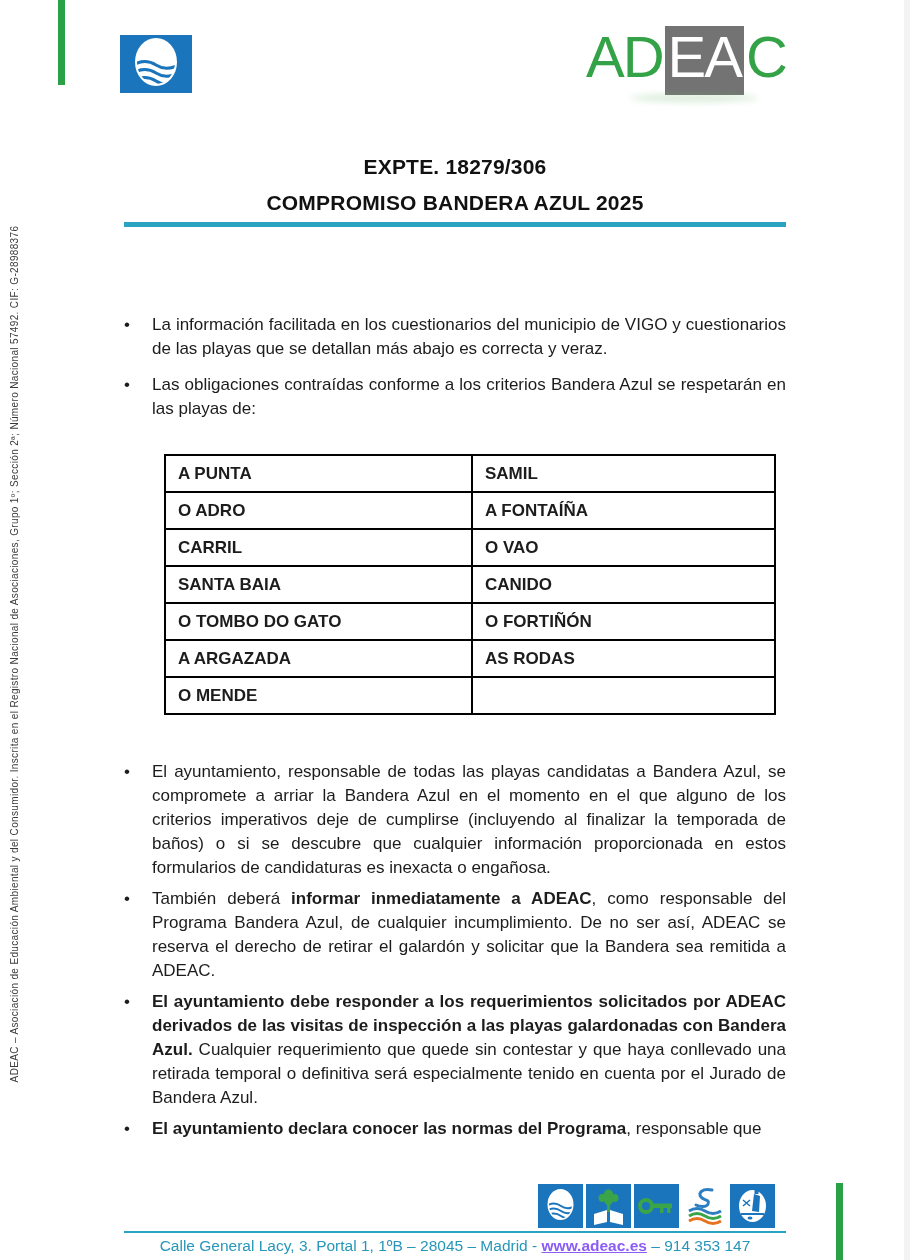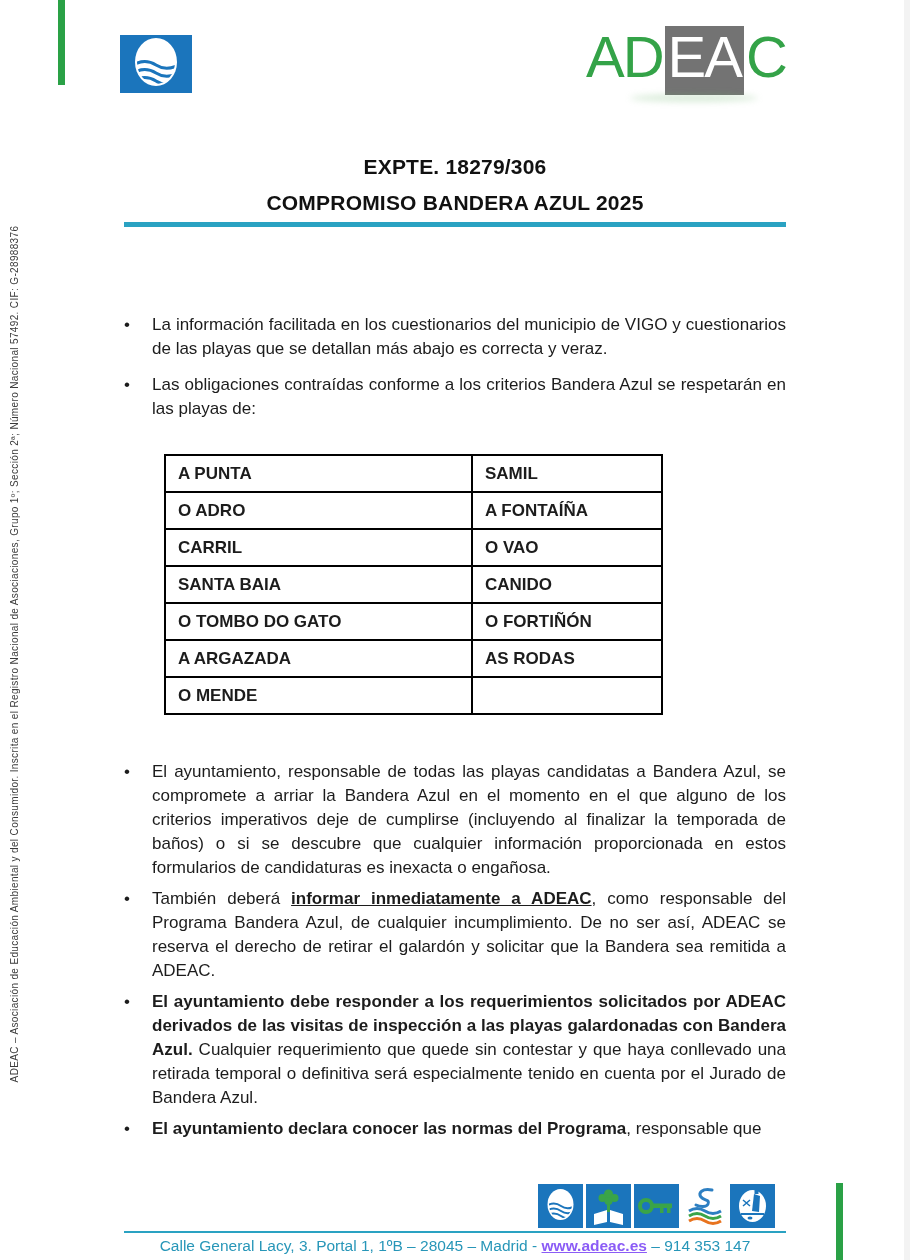--- a/index.html
+++ b/index.html
@@ -30,23 +30,23 @@
   .content{position:absolute;left:124px;top:300px;width:662px;font-size:17px;line-height:24px;}
   .intro{margin:0;text-align:justify;}
   .bullet{display:flex;}
   .bullet .dot{flex:0 0 28px;width:28px;}
   .bullet .btext{flex:1;text-align:justify;}
   .mt-b1{margin-top:13px;}
   .mt-b2{margin-top:12px;}
   .mt-b3{margin-top:45px;}
   .mt-tight{margin-top:7px;}
   b{font-weight:bold;}
-  .bu{font-weight:bold;text-decoration:underline;}
-
-  table.beaches{border-collapse:collapse;margin:33px 0 0 40px;width:499px;}
+  .bu{font-weight:bold;}
+
+  table.beaches{border-collapse:collapse;margin:33px 0 0 40px;width:612px;}
   table.beaches td{border:2px solid #000;height:35px;padding:0 0 0 12px;
                    font-weight:bold;font-size:17px;vertical-align:middle;}
   table.beaches td.c1{width:293px;}
 
   .footer-icons{position:absolute;left:538px;top:1184px;display:flex;gap:3px;}
   .footer-icons svg{display:block;}
   .footer-line{position:absolute;left:124px;top:1231px;width:662px;height:2px;background:#2AA2C2;}
   .footer-text{position:absolute;left:124px;top:1237px;width:662px;text-align:center;
                font-size:15.5px;color:#2796B8;}
   .footer-text .link{font-weight:bold;text-decoration:underline;color:#8b5cf6;}

